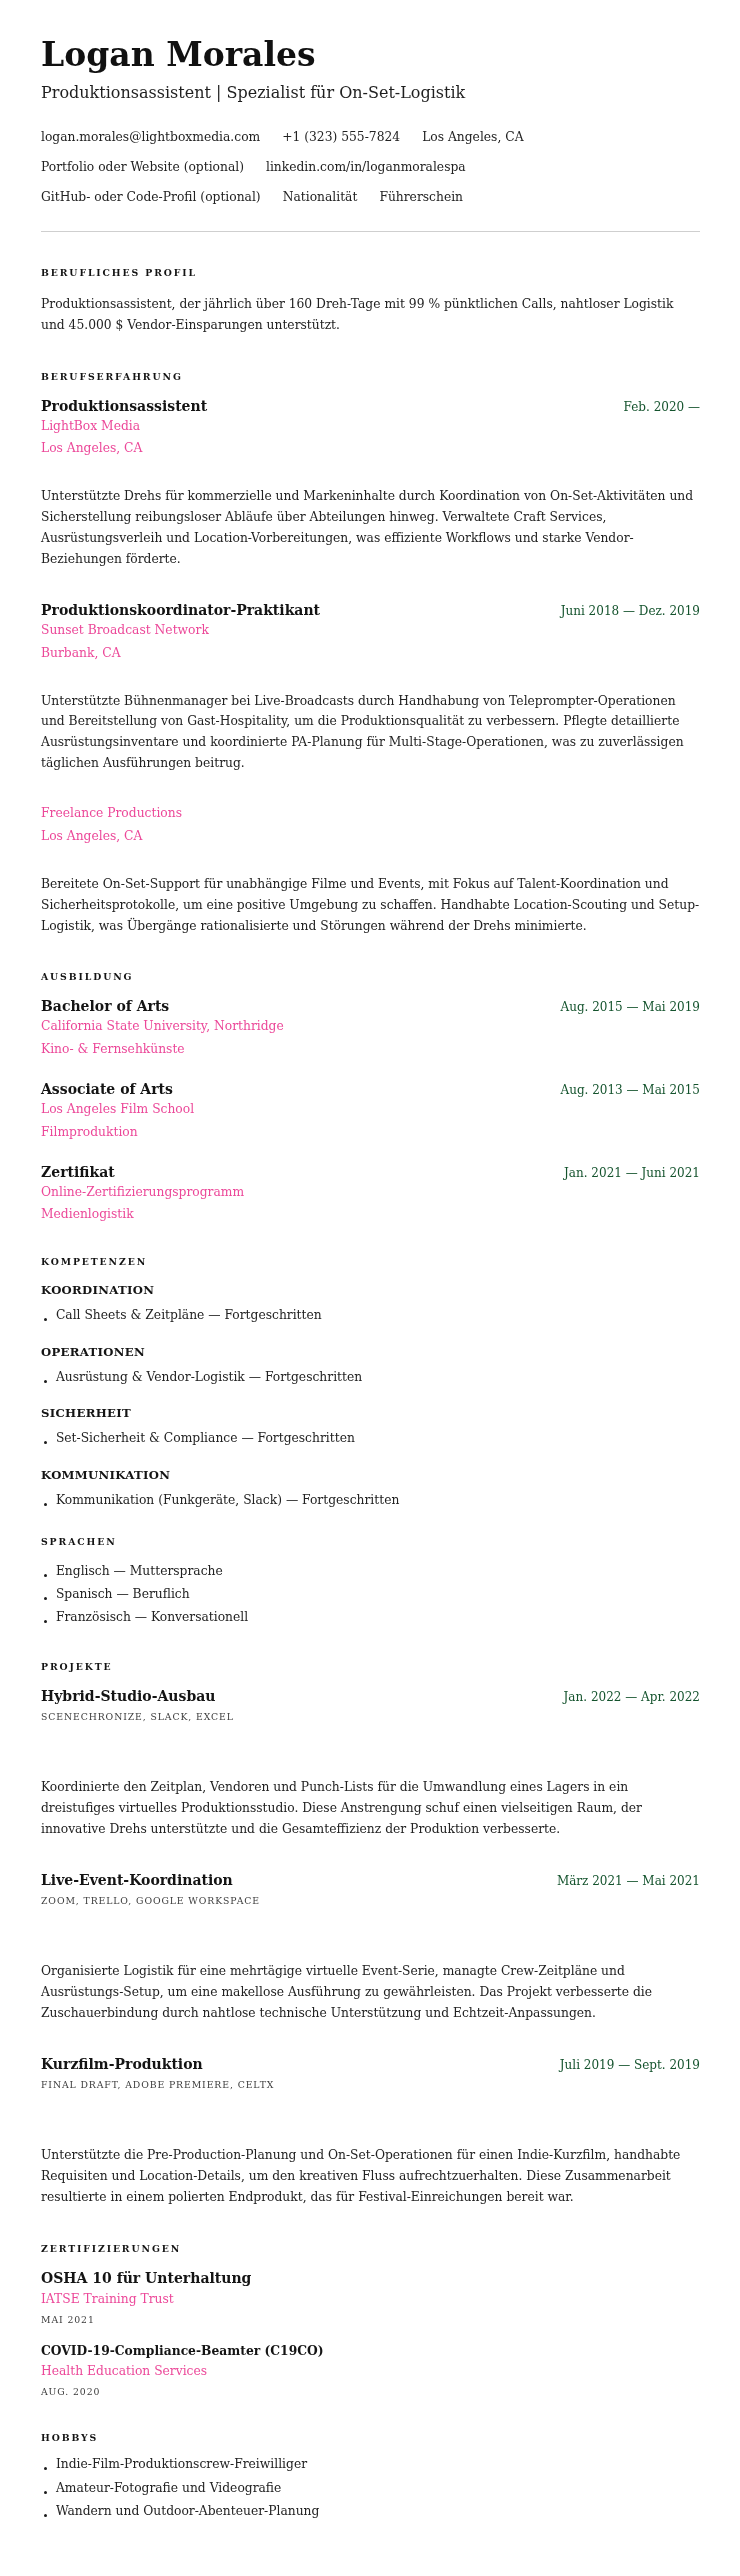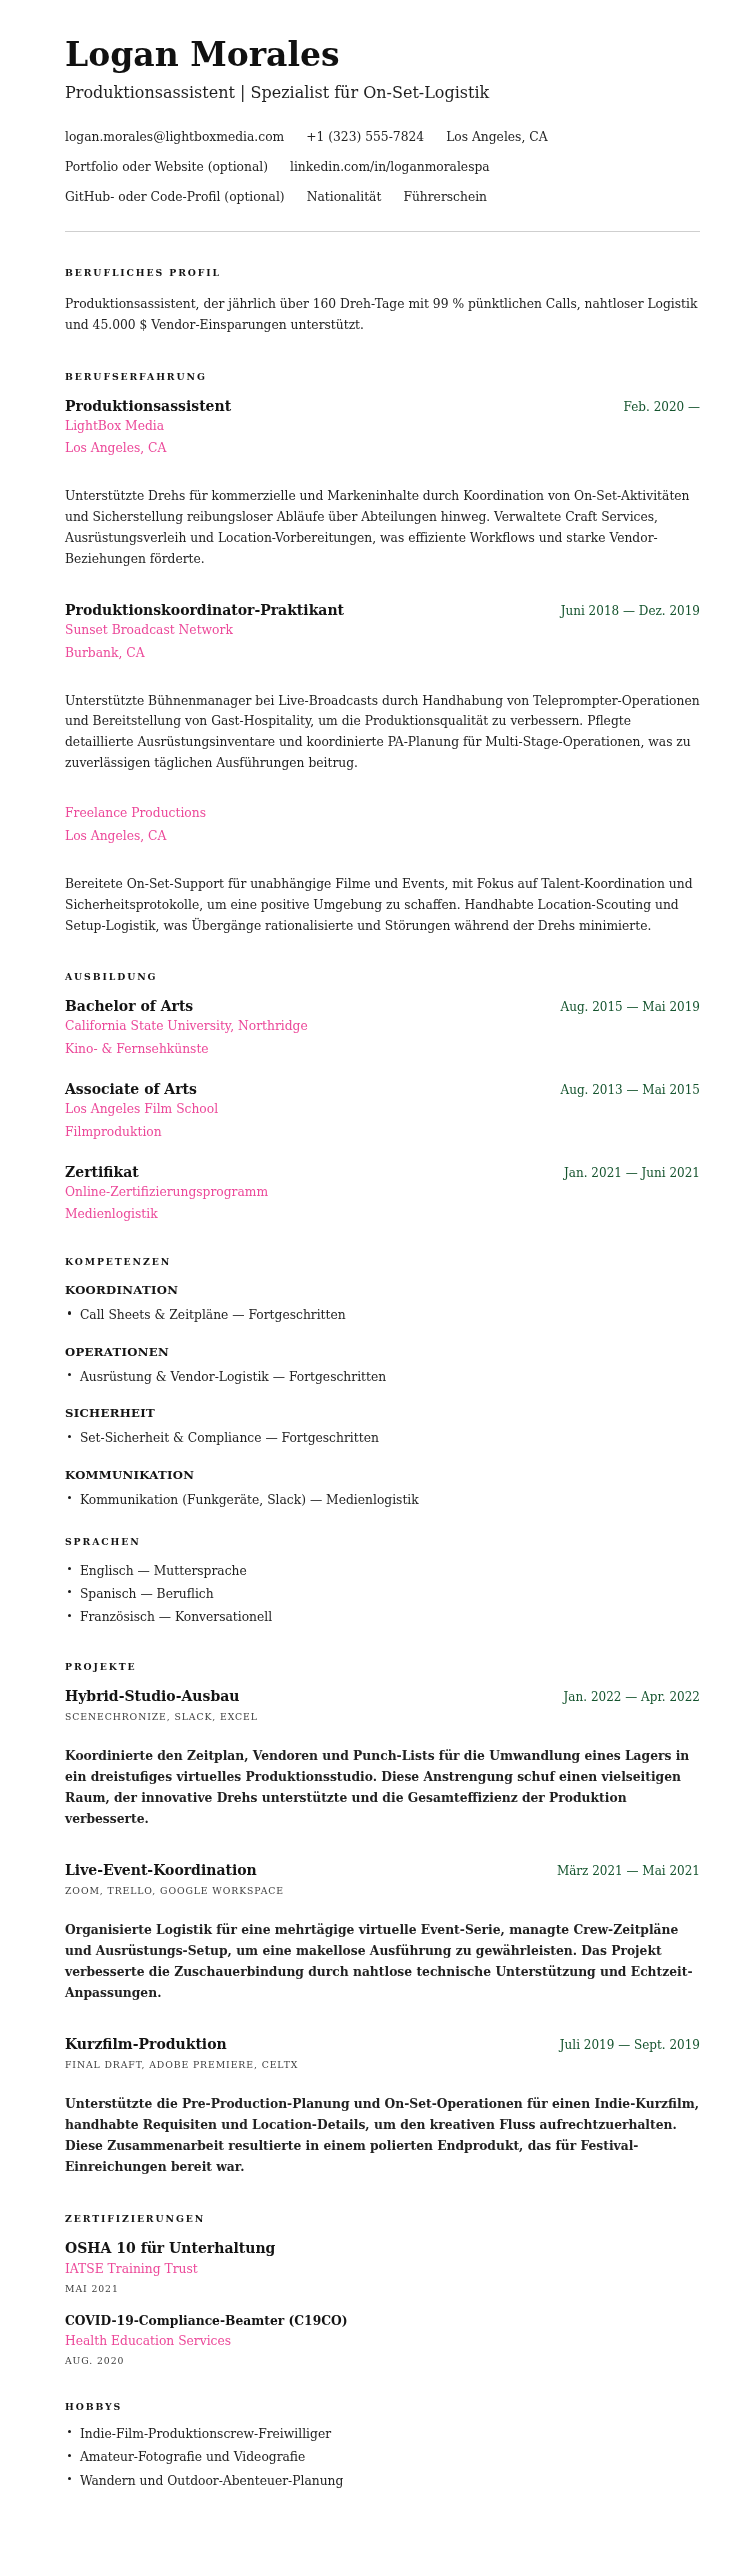--- a/index.html
+++ b/index.html
@@ -11,21 +11,21 @@
     width: 741px;
     min-height: 2576px;
     font-family: "DejaVu Serif", "Liberation Serif", serif;
     color: #1b1b1b;
     -webkit-font-smoothing: antialiased;
   }
   .page {
     box-sizing: border-box;
     width: 741px;
     min-height: 2576px;
-    padding: 37px 41px 37px 65px;
+    padding: 37px 41px 37px 41px;
   }
   
   .name {
     font-size: 33px;
     font-weight: 700;
     line-height: 1.1;
     margin: 0 0 10px 0;
     color: #111111;
   }
   .subtitle {
@@ -90,41 +90,41 @@
     color: #ec4899;
   }
   .entry-sub + .entry-sub { margin-top: 8.6px; }
   .entry-desc { margin-top: 31px; }
   .meta-caps {
     font-size: 9.3px;
     letter-spacing: 0.9px;
     color: #3c3c3c;
     margin: 7.4px 0 0 0;
   }
-  .proj .entry-desc { margin-top: 24px; font-weight: bold; }
+  .proj .entry-desc { margin-top: 55px; }
   .edu { margin-bottom: 25px; }
   .cert { margin-bottom: 18.5px; }
   
   .skill-cat { margin-bottom: 21px; }
   .skill-cat-title {
     font-size: 11.7px;
     font-weight: 700;
     letter-spacing: 0.3px;
     margin: 0 0 10px 0;
     color: #141414;
   }
   
   .blist {
     list-style: none;
     margin: 0;
     padding: 0;
   }
   .blist li {
     display: flex;
-    align-items: center;
+    align-items: flex-end;
     font-size: 12.3px;
     line-height: 1.35;
     margin: 0 0 6.8px 0;
     color: #222222;
   }
   .blist li:last-child { margin-bottom: 0; }
   .dot {
     flex: 0 0 auto;
     width: 3.1px;
     height: 3.1px;
@@ -259,21 +259,21 @@
             <span>Set-Sicherheit &amp; Compliance — Fortgeschritten</span>
           </li>
       </ul>
     </div>
 
     <div class="skill-cat">
       <h3 class="skill-cat-title">KOMMUNIKATION</h3>
       <ul class="blist">
         <li>
             <span class="dot"></span>
-            <span>Kommunikation (Funkgeräte, Slack) — Medienlogistik</span>
+            <span>Kommunikation (Funkgeräte, Slack) — Fortgeschritten</span>
           </li>
       </ul>
     </div>
   </section>
 
   <section class="section tight">
     <h2 class="section-heading">SPRACHEN</h2>
     <ul class="blist">
       <li>
           <span class="dot"></span>

